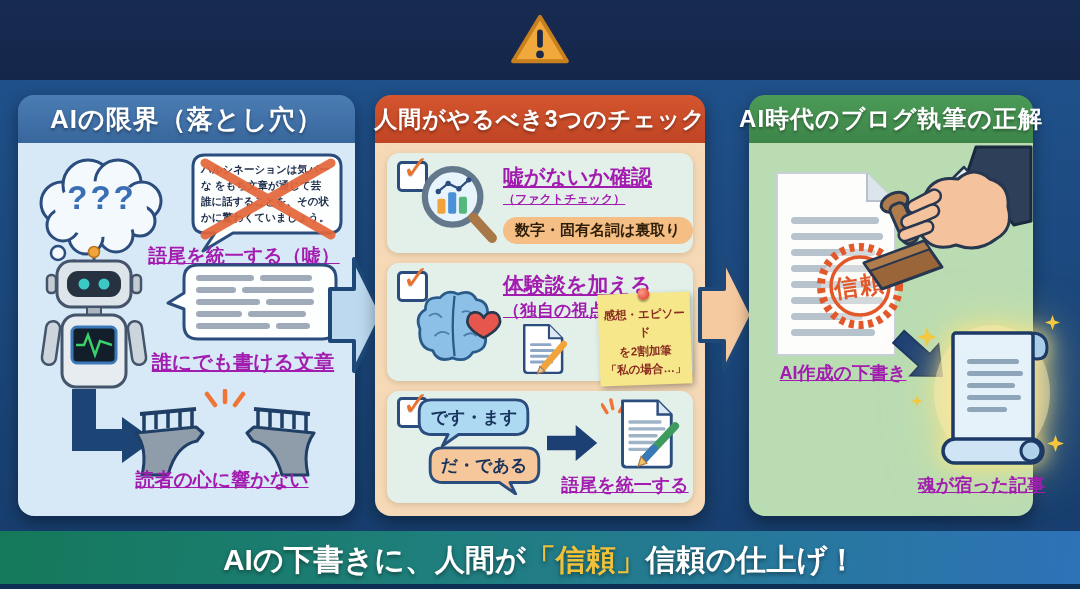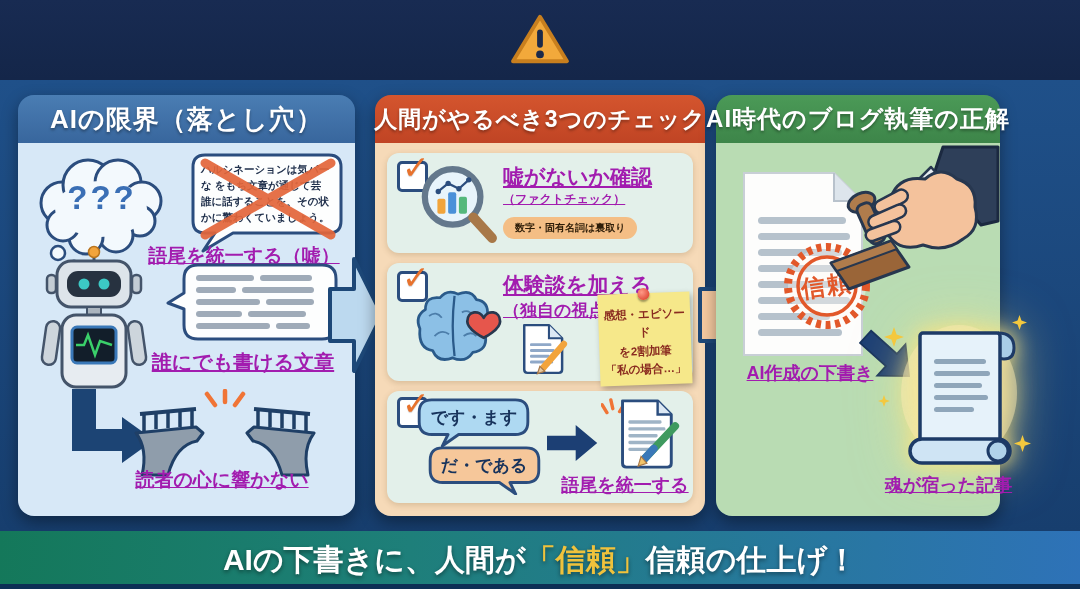--- a/index.html
+++ b/index.html
@@ -20,33 +20,33 @@
     box-shadow:0 6px 16px rgba(0,0,0,.38);}
   .panel-header{height:48px;border-radius:16px 16px 0 0;display:flex;align-items:center;justify-content:center;
     color:#fff;font-weight:900;letter-spacing:1px;text-shadow:0 2px 3px rgba(0,0,0,.35);white-space:nowrap;}
   .panel-body{position:absolute;left:0;right:0;top:48px;bottom:0;border-radius:0 0 16px 16px;}
   .p-left{left:18px;width:337px;}
   .p-left .panel-header{background:linear-gradient(#4a7db3,#38669d);font-size:26px;}
   .p-left .panel-body{background:#d7e8f7;}
   .p-mid{left:375px;width:330px;}
   .p-mid .panel-header{background:linear-gradient(#d4552e,#c04424);font-size:23px;}
   .p-mid .panel-body{background:#f6dab8;}
-  .p-right{left:716px;width:284px;}
+  .p-right{left:749px;width:284px;}
   .p-right .panel-header{background:linear-gradient(#4b9a57,#3d8549);font-size:24px;}
   .p-right .panel-body{background:#b9dcb3;}
   
   .cap{position:absolute;font-weight:900;color:#a21caf;text-align:center;text-decoration:underline;}
   .card{position:absolute;left:12px;width:306px;background:#e3f0ea;border-radius:12px;
     box-shadow:0 2px 6px rgba(90,60,20,.2);}
   .checkbox{position:absolute;width:25px;height:25px;background:#fff;border:3px solid #2b4d7e;border-radius:5px;}
   .checkbox .check{position:absolute;left:2px;top:-16px;font-size:33px;font-weight:900;color:#e8722c;
     text-shadow:0 1px 1px rgba(0,0,0,.2);}
   .bubble-text{position:absolute;font-weight:700;color:#20304c;}
   .badge{position:absolute;background:#f4be85;border-radius:15px;padding:4px 12px;
-    font-size:10px;font-weight:800;color:#2e1d08;white-space:nowrap;}
+    font-size:15px;font-weight:800;color:#2e1d08;white-space:nowrap;}
   .sticky{position:absolute;background:#f6e88a;box-shadow:2px 3px 6px rgba(0,0,0,.28);
     transform:rotate(-2deg);text-align:center;padding-top:12px;
     font-size:11.5px;font-weight:800;color:#8a2b20;line-height:1.6;}
   .pin{position:absolute;top:-5px;left:50%;margin-left:-6px;width:12px;height:12px;border-radius:50%;
     background:radial-gradient(circle at 35% 35%,#ff9a88,#d5311f);box-shadow:0 2px 2px rgba(0,0,0,.35);}
   .tone-text{position:absolute;left:0;right:0;top:9px;text-align:center;font-weight:900;font-size:17px;color:#17335c;}
   .qmarks{position:absolute;left:0;right:4px;top:26px;text-align:center;
     font-size:33px;font-weight:900;color:#3a6fb5;letter-spacing:3px;}
   .seal-text{position:absolute;left:0;right:0;top:31px;text-align:center;transform:rotate(-8deg);
     font-size:24px;font-weight:900;color:#e2582a;letter-spacing:2px;}

